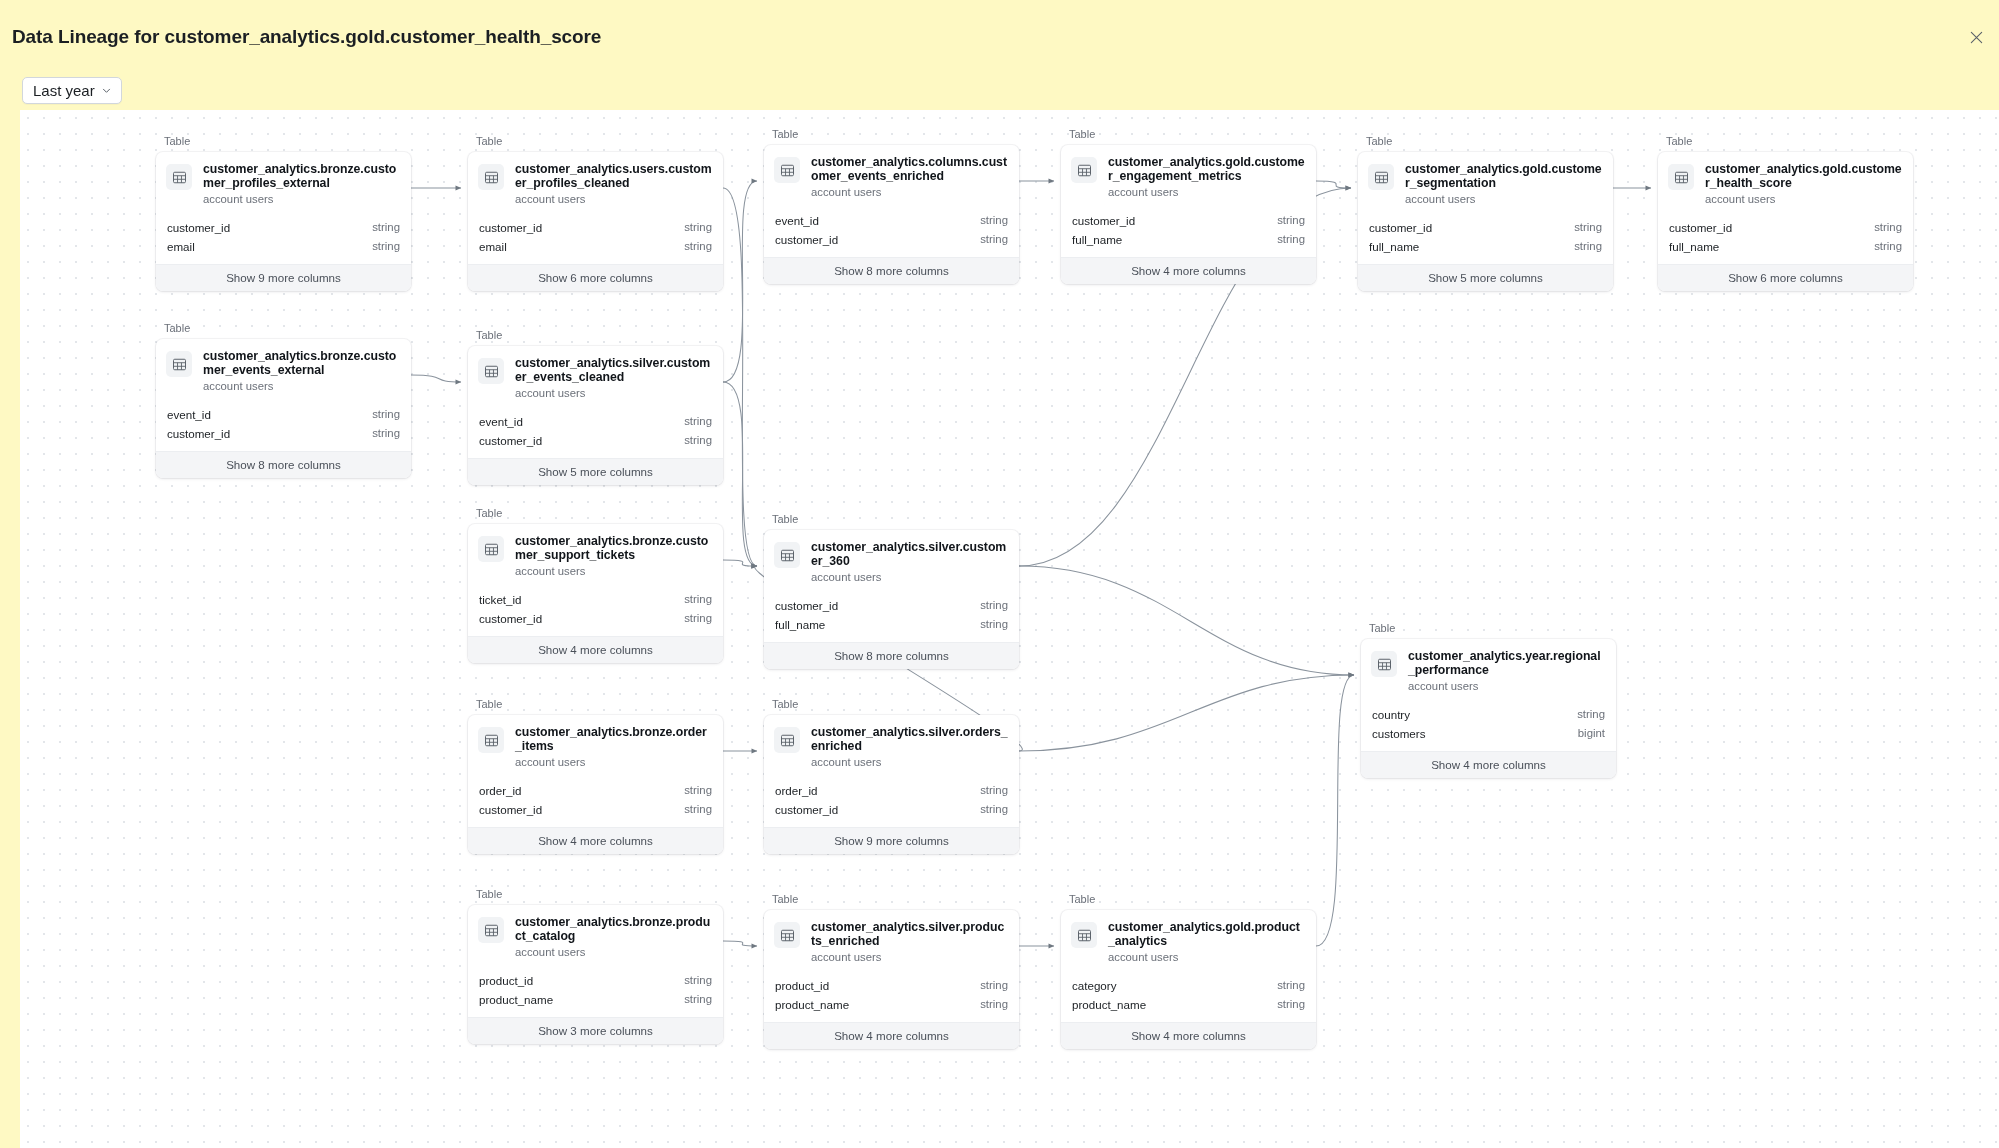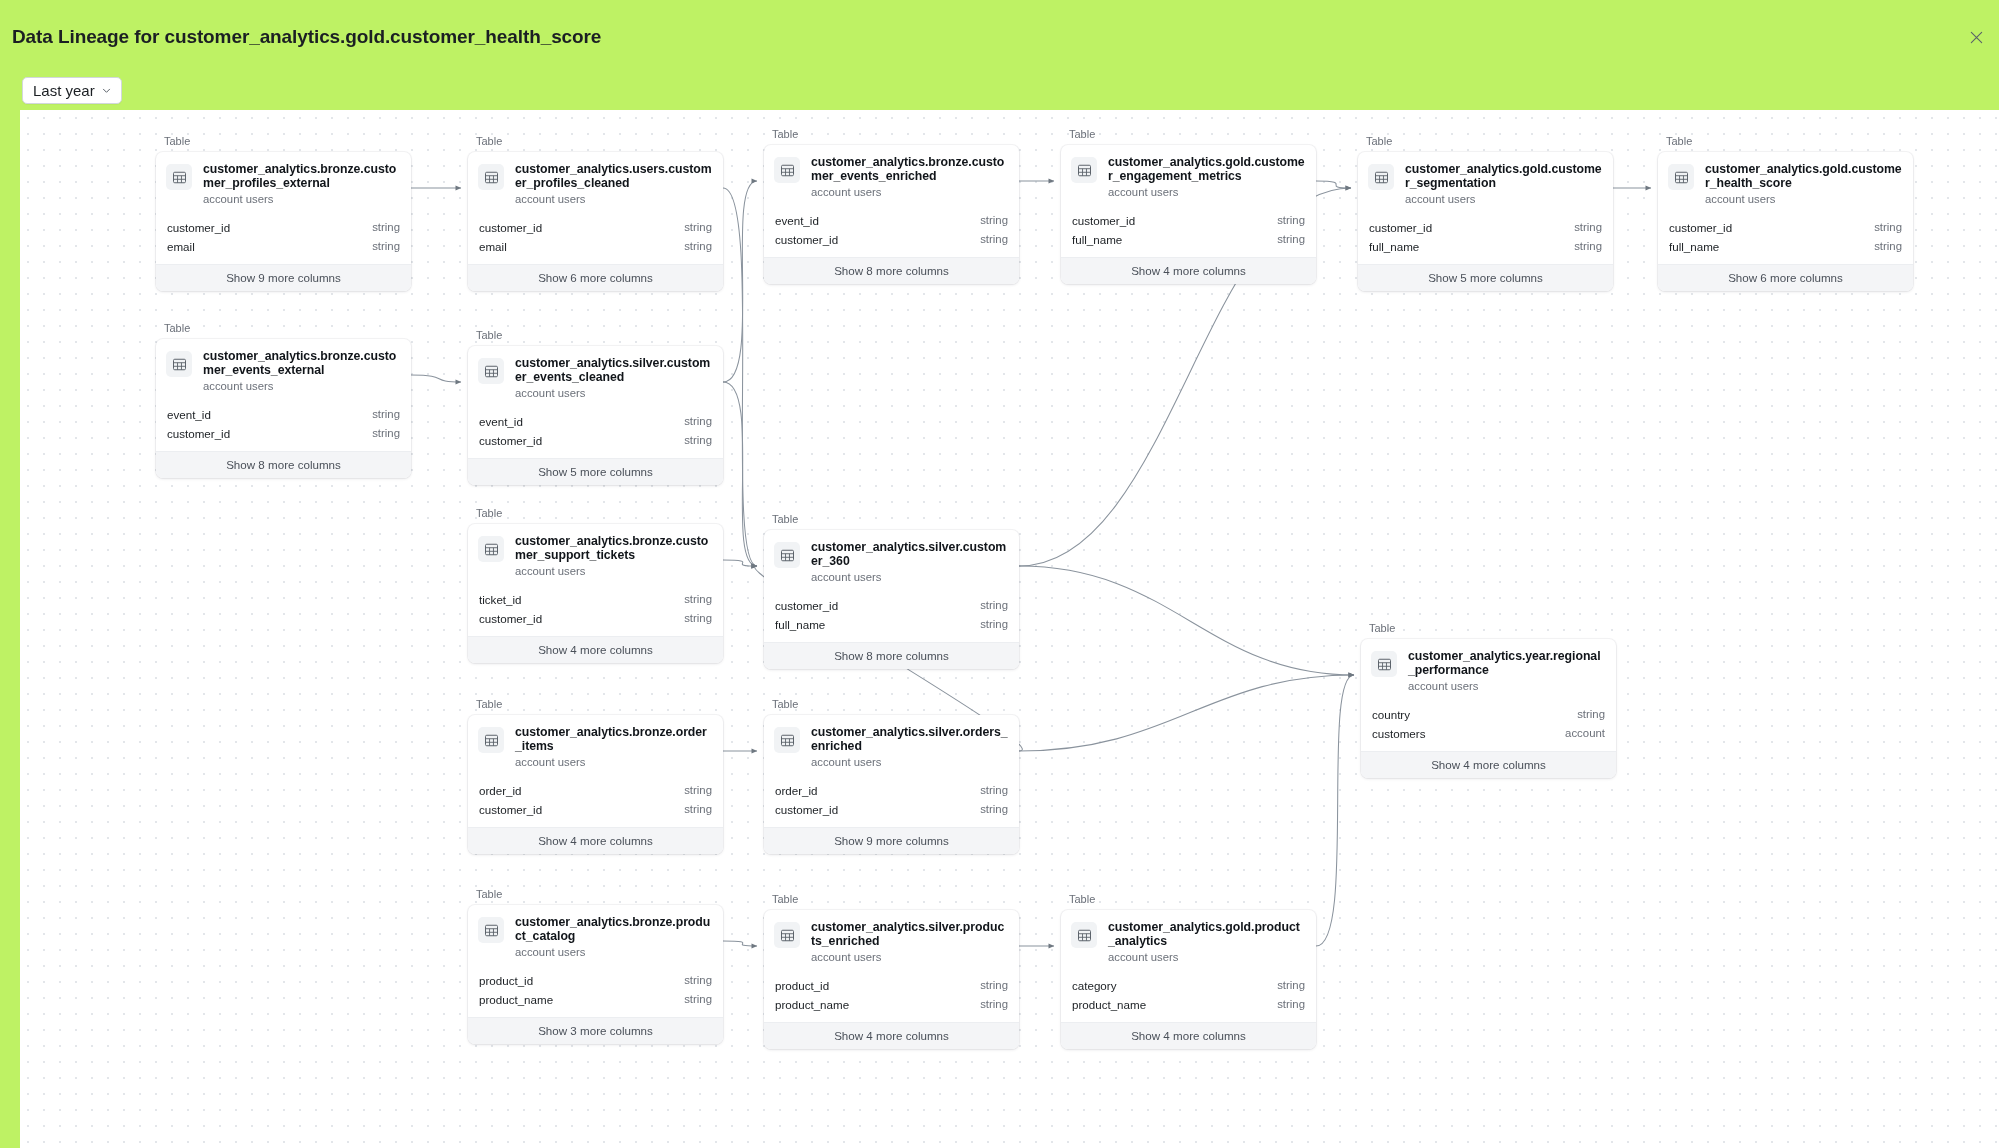--- a/index.html
+++ b/index.html
@@ -7,21 +7,21 @@
     margin: 0; padding: 0;
     width: 1999px; height: 1148px;
     background: #ffffff;
     font-family: "Liberation Sans", sans-serif;
     overflow: hidden;
   }
   #app {
     position: relative;
     width: 1999px;
     height: 1148px;
-    background: #bef264;
+    background: #fef9c3;
   }
   
   .page-title {
     position: absolute;
     left: 12px; top: 26px;
     font-size: 19px;
     font-weight: 700;
     color: #1b1f23;
     letter-spacing: -0.1px;
     white-space: nowrap;
@@ -255,21 +255,21 @@
           <div class="node-kind">Table</div>
           <div class="card">
             <div class="card-head">
               <div class="tbl-icon">
                 <svg width="15" height="15" viewBox="0 0 16 16" fill="none" aria-hidden="true">
                   <rect x="1.6" y="2.4" width="12.8" height="11.2" rx="1.3" stroke="currentColor" stroke-width="1.05"></rect>
                   <path d="M1.6 6.1 H14.4 M1.6 9.9 H14.4 M5.9 6.1 V13.6 M10.1 6.1 V13.6" stroke="currentColor" stroke-width="0.95"></path>
                 </svg>
               </div>
               <div class="head-text">
-                <div class="node-title">customer_analytics.bronze.customer_events_enriched</div>
+                <div class="node-title">customer_analytics.columns.customer_events_enriched</div>
                 <div class="node-sub">account users</div>
               </div>
             </div>
             <div class="cols">
               <div class="col-row">
                 <span>event_id</span>
                 <span class="col-type">string</span>
               </div>
               <div class="col-row">
                 <span>customer_id</span>
@@ -546,21 +546,21 @@
                 <div class="node-sub">account users</div>
               </div>
             </div>
             <div class="cols">
               <div class="col-row">
                 <span>country</span>
                 <span class="col-type">string</span>
               </div>
               <div class="col-row">
                 <span>customers</span>
-                <span class="col-type">account</span>
+                <span class="col-type">bigint</span>
               </div>
             </div>
             <div class="card-foot">Show 4 more columns</div>
           </div>
         </div>
         <div class="node" style="left: 448px; top: 778px;">
           <div class="node-kind">Table</div>
           <div class="card">
             <div class="card-head">
               <div class="tbl-icon">

